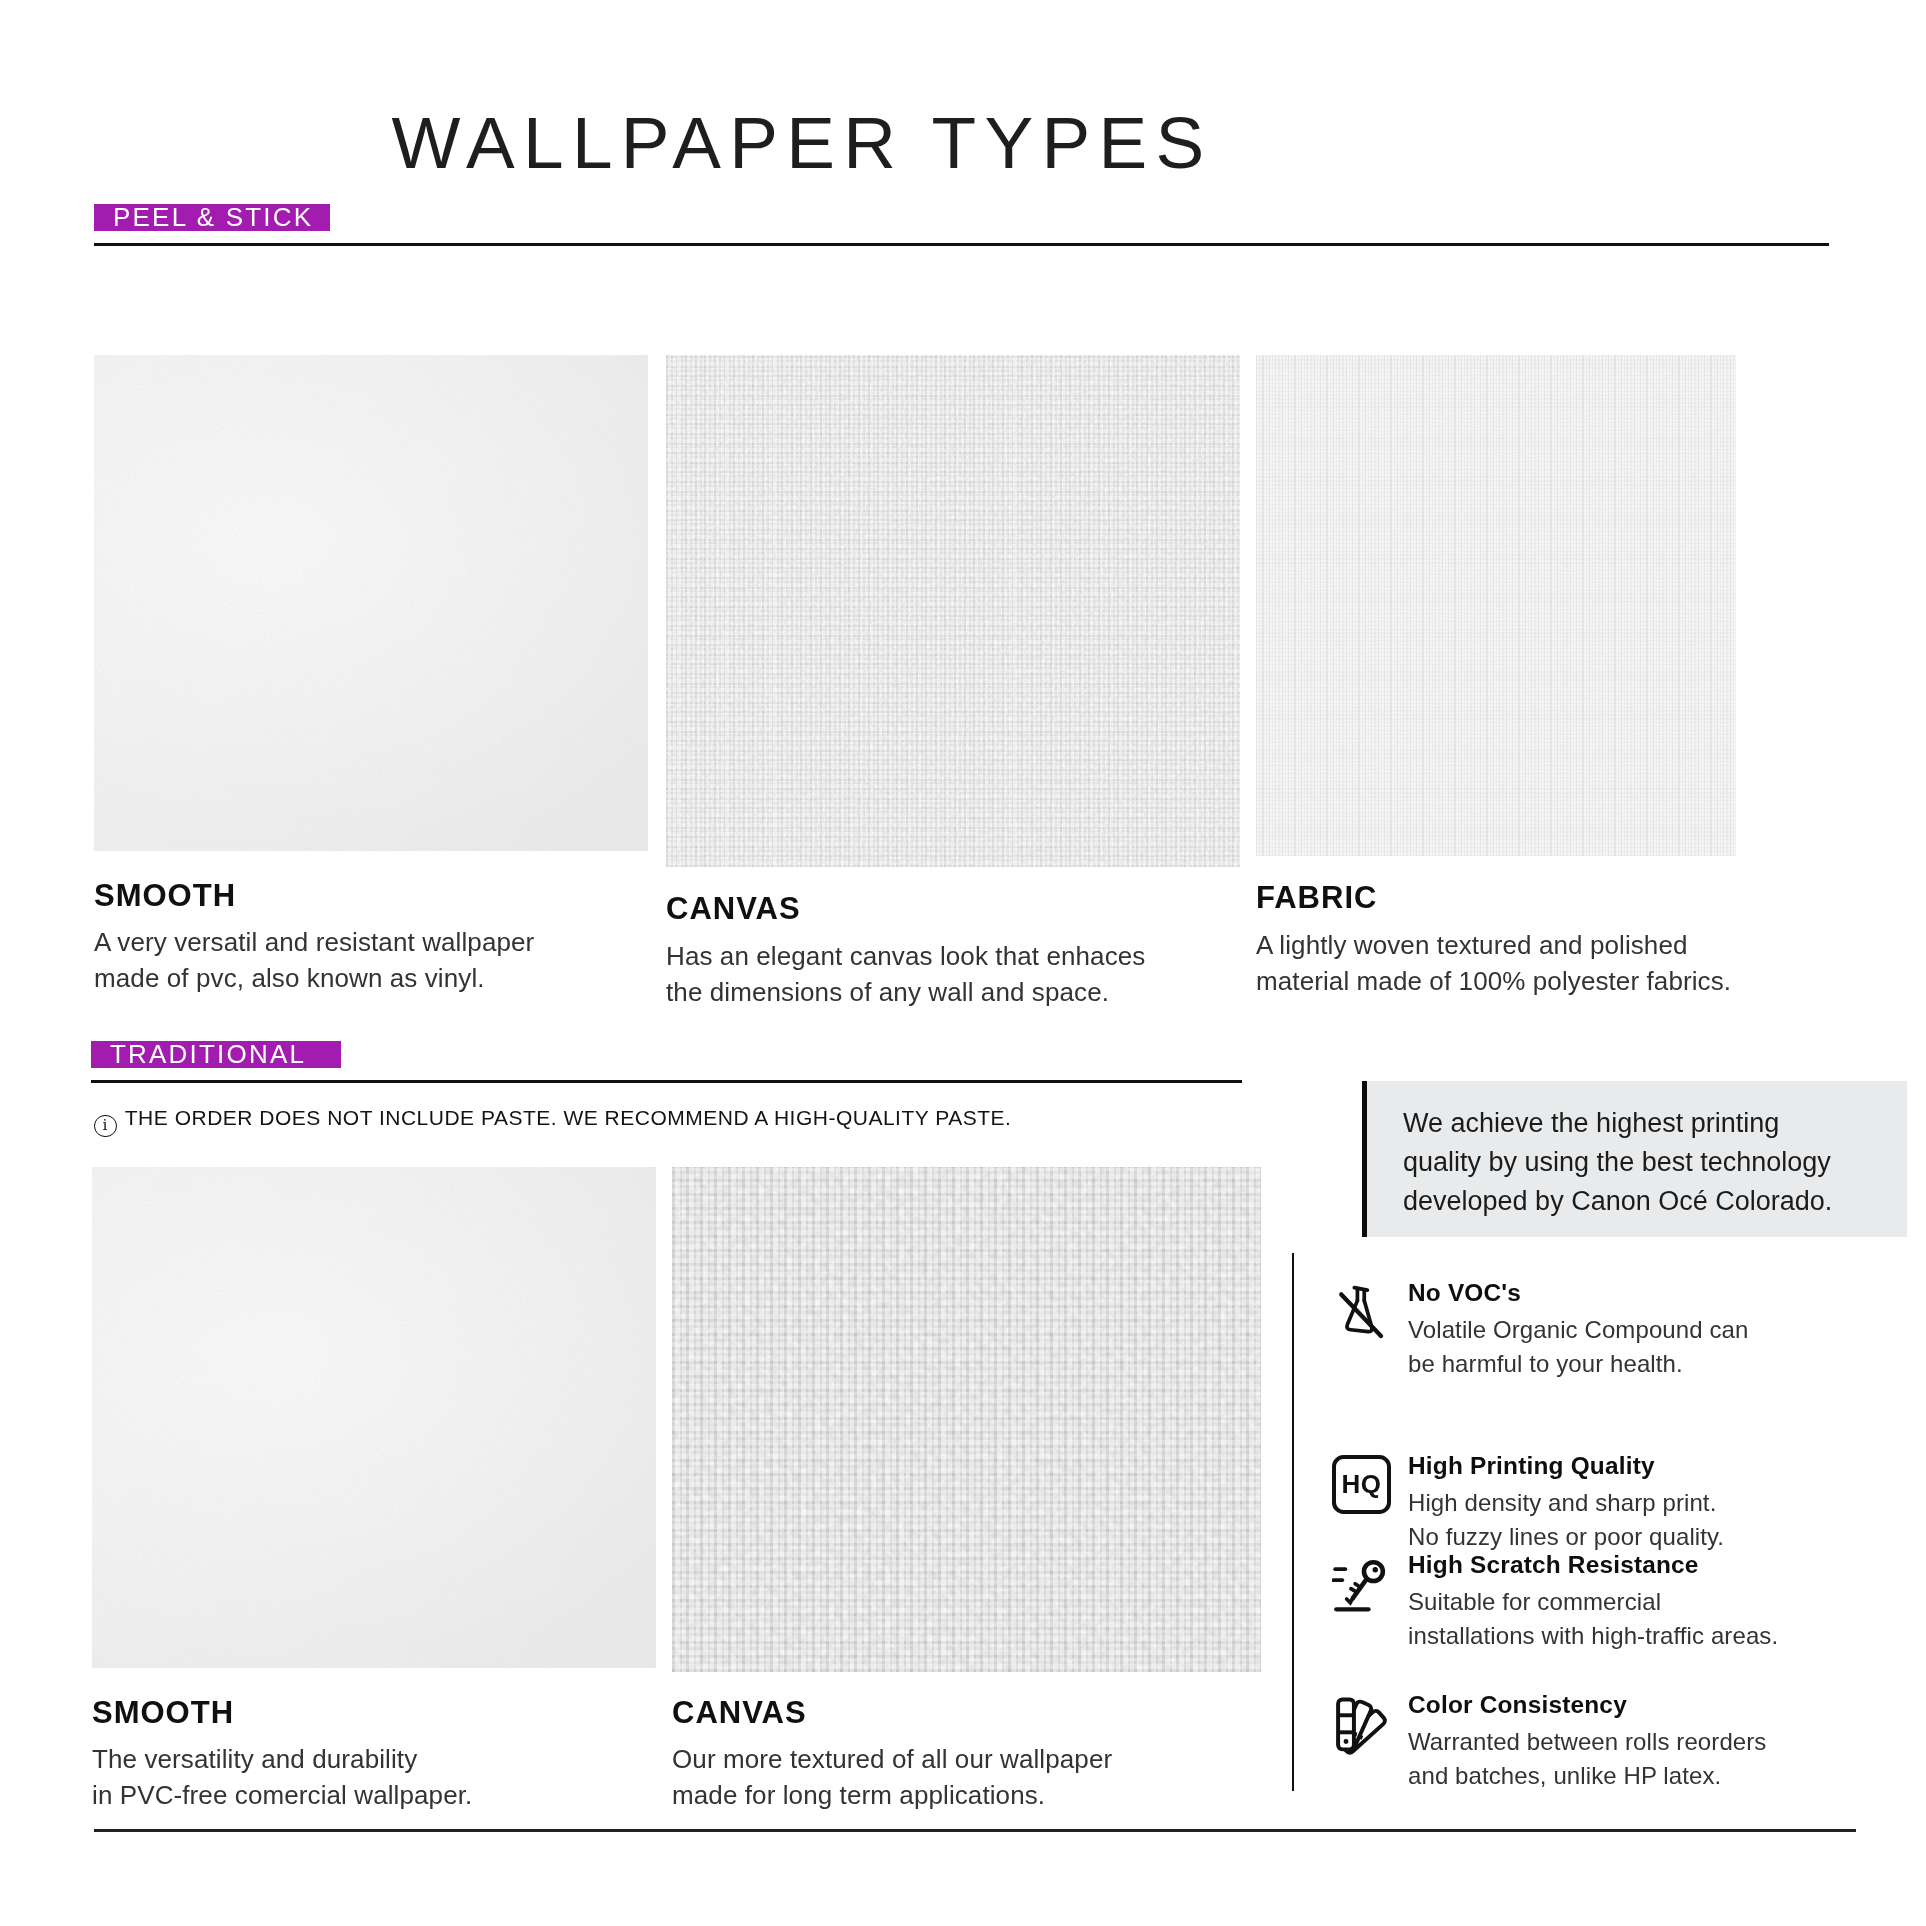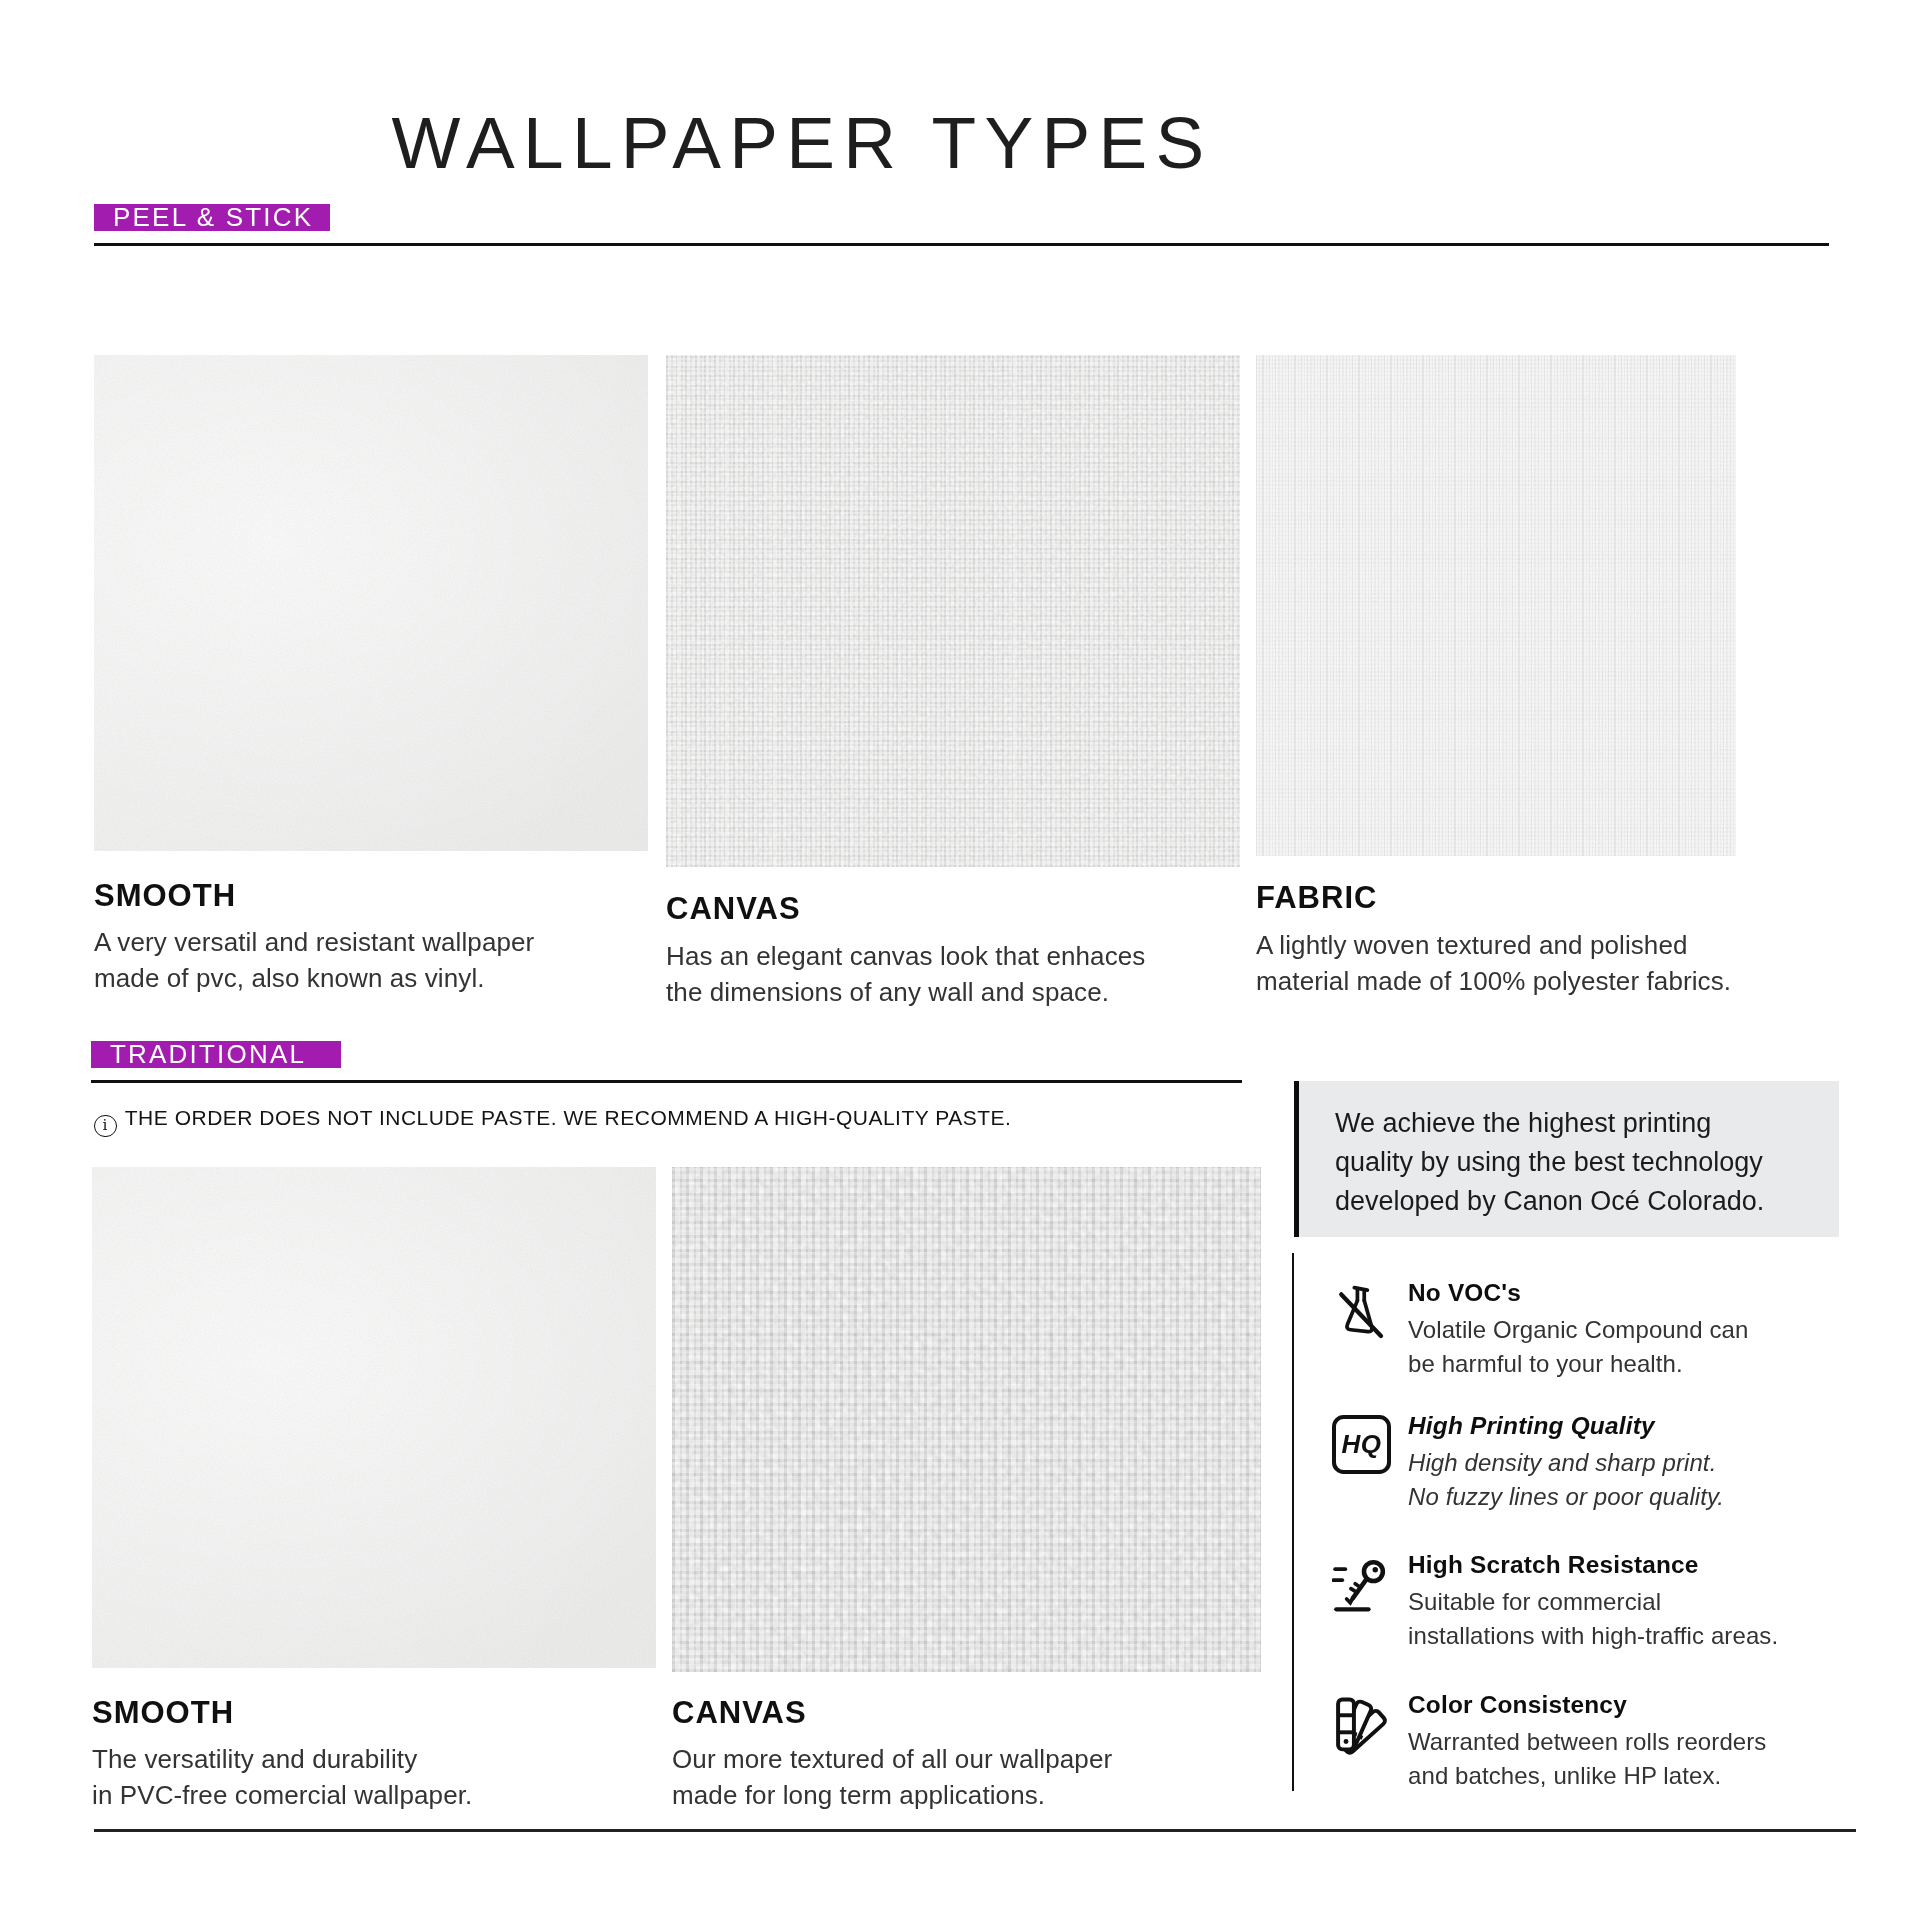--- a/index.html
+++ b/index.html
@@ -66,21 +66,21 @@
     background-image:
       repeating-linear-gradient(90deg, rgba(104,104,102,0.13) 0 2.6px, rgba(255,255,255,0.5) 2.6px 7.7px, rgba(116,116,114,0.08) 7.7px 10.3px, rgba(255,255,255,0.33) 10.3px 14px),
       repeating-linear-gradient(0deg, rgba(100,100,98,0.13) 0 2.6px, rgba(255,255,255,0.5) 2.6px 8.3px, rgba(120,120,118,0.07) 8.3px 11px, rgba(255,255,255,0.28) 11px 14px),
       repeating-linear-gradient(45deg, rgba(0,0,0,0.022) 0 5.1px, rgba(255,255,255,0) 5.1px 14px);
   }
 
   .swatch-title{font-size:31px;font-weight:700;letter-spacing:1px;color:#101010;margin-top:27px;}
   .swatch-desc{font-size:26px;line-height:36px;color:#333;margin-top:10.3px;letter-spacing:0.1px;white-space:nowrap;}
 
   .panel{
-    position:absolute;left:1294px;top:1081px;width:545px;height:156px;
+    position:absolute;left:1362px;top:1081px;width:545px;height:156px;
     background:#e8eaec;border-left:5.1px solid #0c0c0c;box-sizing:border-box;
     padding:23px 19px 0 36px;font-size:27px;line-height:39px;color:#1b1b1b;white-space:nowrap;
   }
 
   .vline{position:absolute;left:1292px;top:1253px;width:1.9px;height:538px;background:#101010;}
 
   .feature{position:absolute;left:1332px;width:578px;display:flex;}
   .f-icon{flex:0 0 76px;width:76px;padding-top:2.6px;}
   .f-title{font-size:24.4px;font-weight:700;color:#0e0e0e;letter-spacing:0.2px;}
   .f-desc{font-size:24px;line-height:34px;color:#333;margin-top:6.4px;letter-spacing:0.1px;white-space:nowrap;}
@@ -211,21 +211,21 @@
     </div>
     <div class="f-text">
       <div class="f-title">No VOC's</div>
       <div class="f-desc">
         <span>Volatile Organic Compound can</span><br>
         <span>be harmful to your health.</span>
       </div>
     </div>
   </div>
 
-  <div class="feature" style="top:1412px;font-style:italic;">
+  <div class="feature" style="top:1452px;">
     <div class="f-icon">
       <div class="hq-box">HQ</div>
     </div>
     <div class="f-text">
       <div class="f-title">High Printing Quality</div>
       <div class="f-desc">
         <span>High density and sharp print.</span><br>
         <span>No fuzzy lines or poor quality.</span>
       </div>
     </div>

